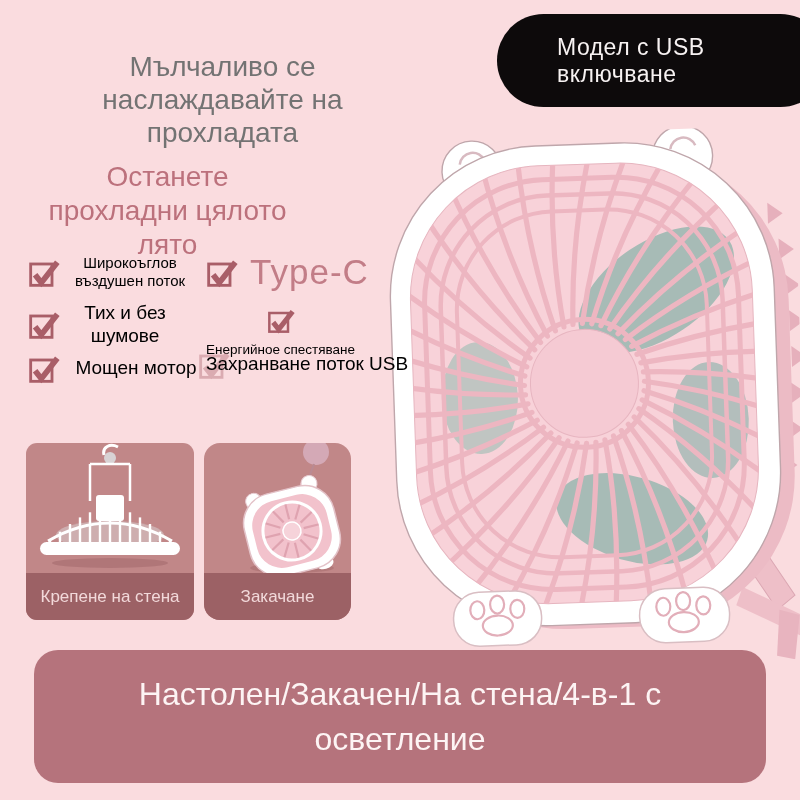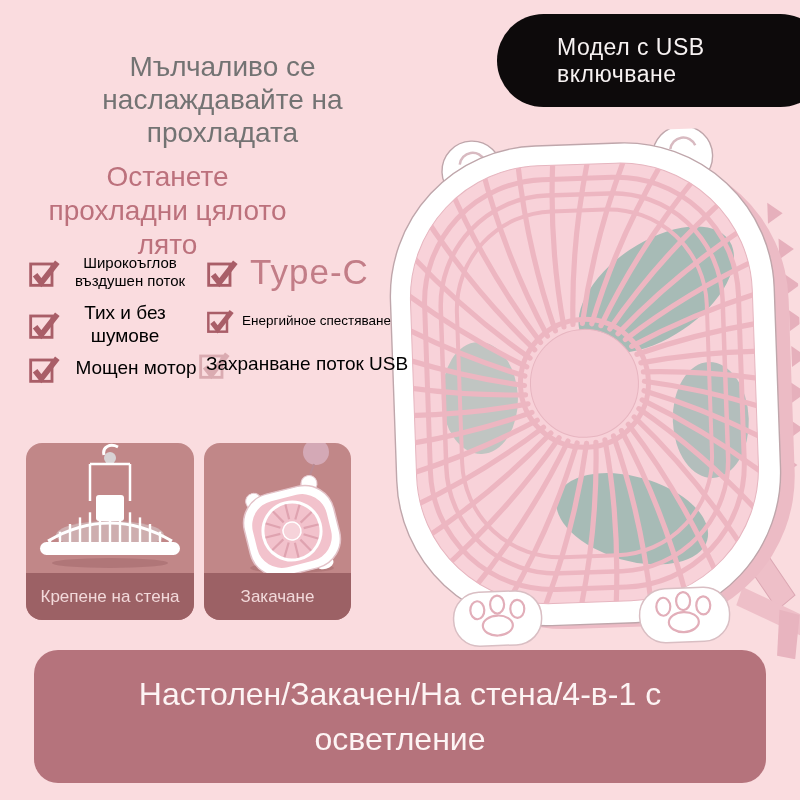--- a/index.html
+++ b/index.html
@@ -19,27 +19,27 @@
 
   
   .feat{position:absolute;display:flex;align-items:center;}
   .cb{width:32px;height:32px;color:#a95e68;flex:0 0 auto;}
   .cb-sm{width:28px;height:28px;}
   .feat-label{color:#000000;text-align:center;}
   #f-l1{left:28px;top:254px;gap:6px;}   #f-l1 .feat-label{width:128px;font-size:15px;line-height:18px;}
   #f-l2{left:28px;top:301px;gap:6px;}   #f-l2 .feat-label{width:118px;font-size:19px;line-height:23px;}
   #f-l3{left:28px;top:352px;gap:12px;}   #f-l3 .feat-label{width:128px;font-size:19px;}
   #f-r1{left:206px;top:252px;gap:12px;} #f-r1 .feat-label{font-size:35px;color:#c27d87;letter-spacing:1px;}
-  #f-r2{left:206px;top:306px;gap:8px;}  #f-r2 .feat-label{font-size:13.5px;}
+  #f-r2{left:206px;top:306px;gap:8px;flex-direction:column;}  #f-r2 .feat-label{font-size:13.5px;}
   #f-r3{left:198px;top:348px;}          #f-r3 .cb{opacity:.38;}
   #f-r3 .feat-label{font-size:19px;margin-left:-24px;position:relative;z-index:2;}
 
   
   .card{position:absolute;top:443px;height:177px;border-radius:16px;background:#c18788;overflow:hidden;}
-  #card1{left:26px;width:168px;} #card2{left:204px;width:147px;}
+  #card1{left:26px;width:168px;border-radius:11px;} #card2{left:204px;width:147px;}
   .card-img{position:absolute;left:0;top:0;}
   .card-cap{position:absolute;left:0;right:0;bottom:0;height:47px;background:#9c6165;
             display:flex;align-items:center;justify-content:center;}
   .card-cap span{font-size:17px;color:#f2d9da;}
 
   
   .banner{position:absolute;left:34px;top:650px;width:732px;height:133px;border-radius:24px;
           background:#b5737c;display:flex;flex-direction:column;align-items:center;justify-content:center;
           color:#fdf4f4;font-size:32px;line-height:45px;text-align:center;}
 

